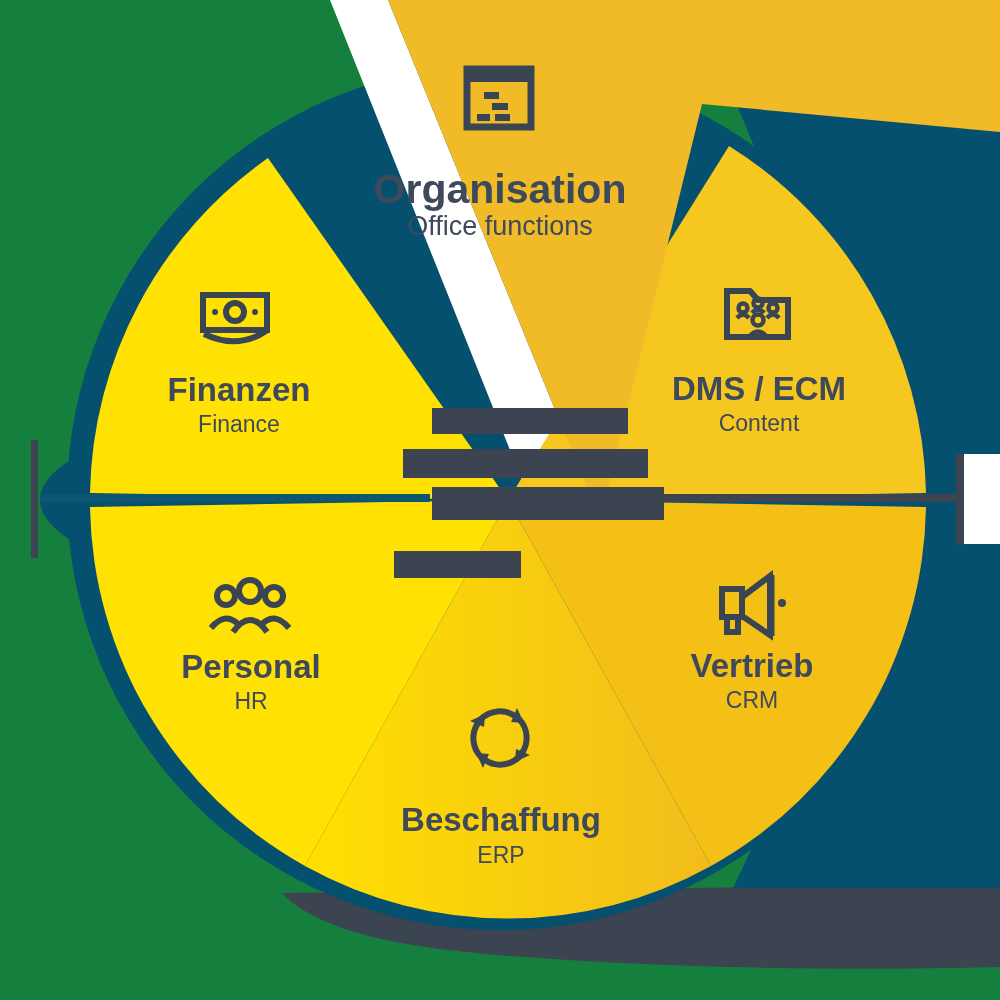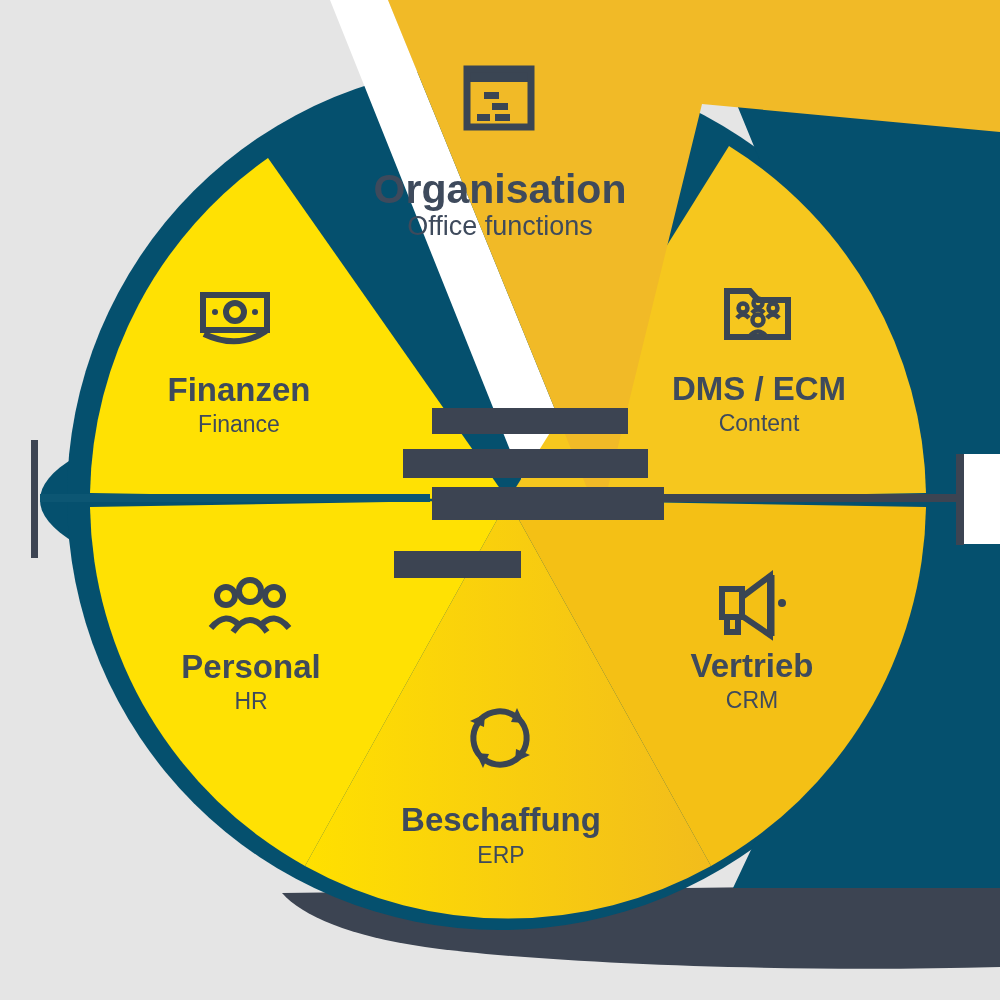--- a/index.html
+++ b/index.html
@@ -1,16 +1,16 @@
 <!DOCTYPE html>
 <html><head>
 <meta charset="utf-8">
 <style>
   html,body{margin:0;padding:0;background:#ffffff;}
-  #stage{position:relative;width:1000px;height:1000px;background:#e5e5e5;overflow:hidden;}
+  #stage{position:relative;width:1000px;height:1000px;background:#15803d;overflow:hidden;}
   svg{position:absolute;left:0;top:0;}
   .t{fill:#3E4A5C;font-family:"Liberation Sans",sans-serif;font-weight:700;font-size:33px;text-anchor:middle;}
   .t-big{font-size:41px;}
   .s{fill:#3E4A5C;font-family:"Liberation Sans",sans-serif;font-weight:400;font-size:23px;text-anchor:middle;}
   .s-big{font-size:27px;}
   .ic{stroke:#3A4553;fill:none;stroke-width:6;}
   .ic7{stroke:#3A4553;fill:none;stroke-width:7;}
   .ic45{stroke:#3A4553;fill:none;stroke-width:4.5;}
   .icf{fill:#3A4553;stroke:none;}
 </style>

